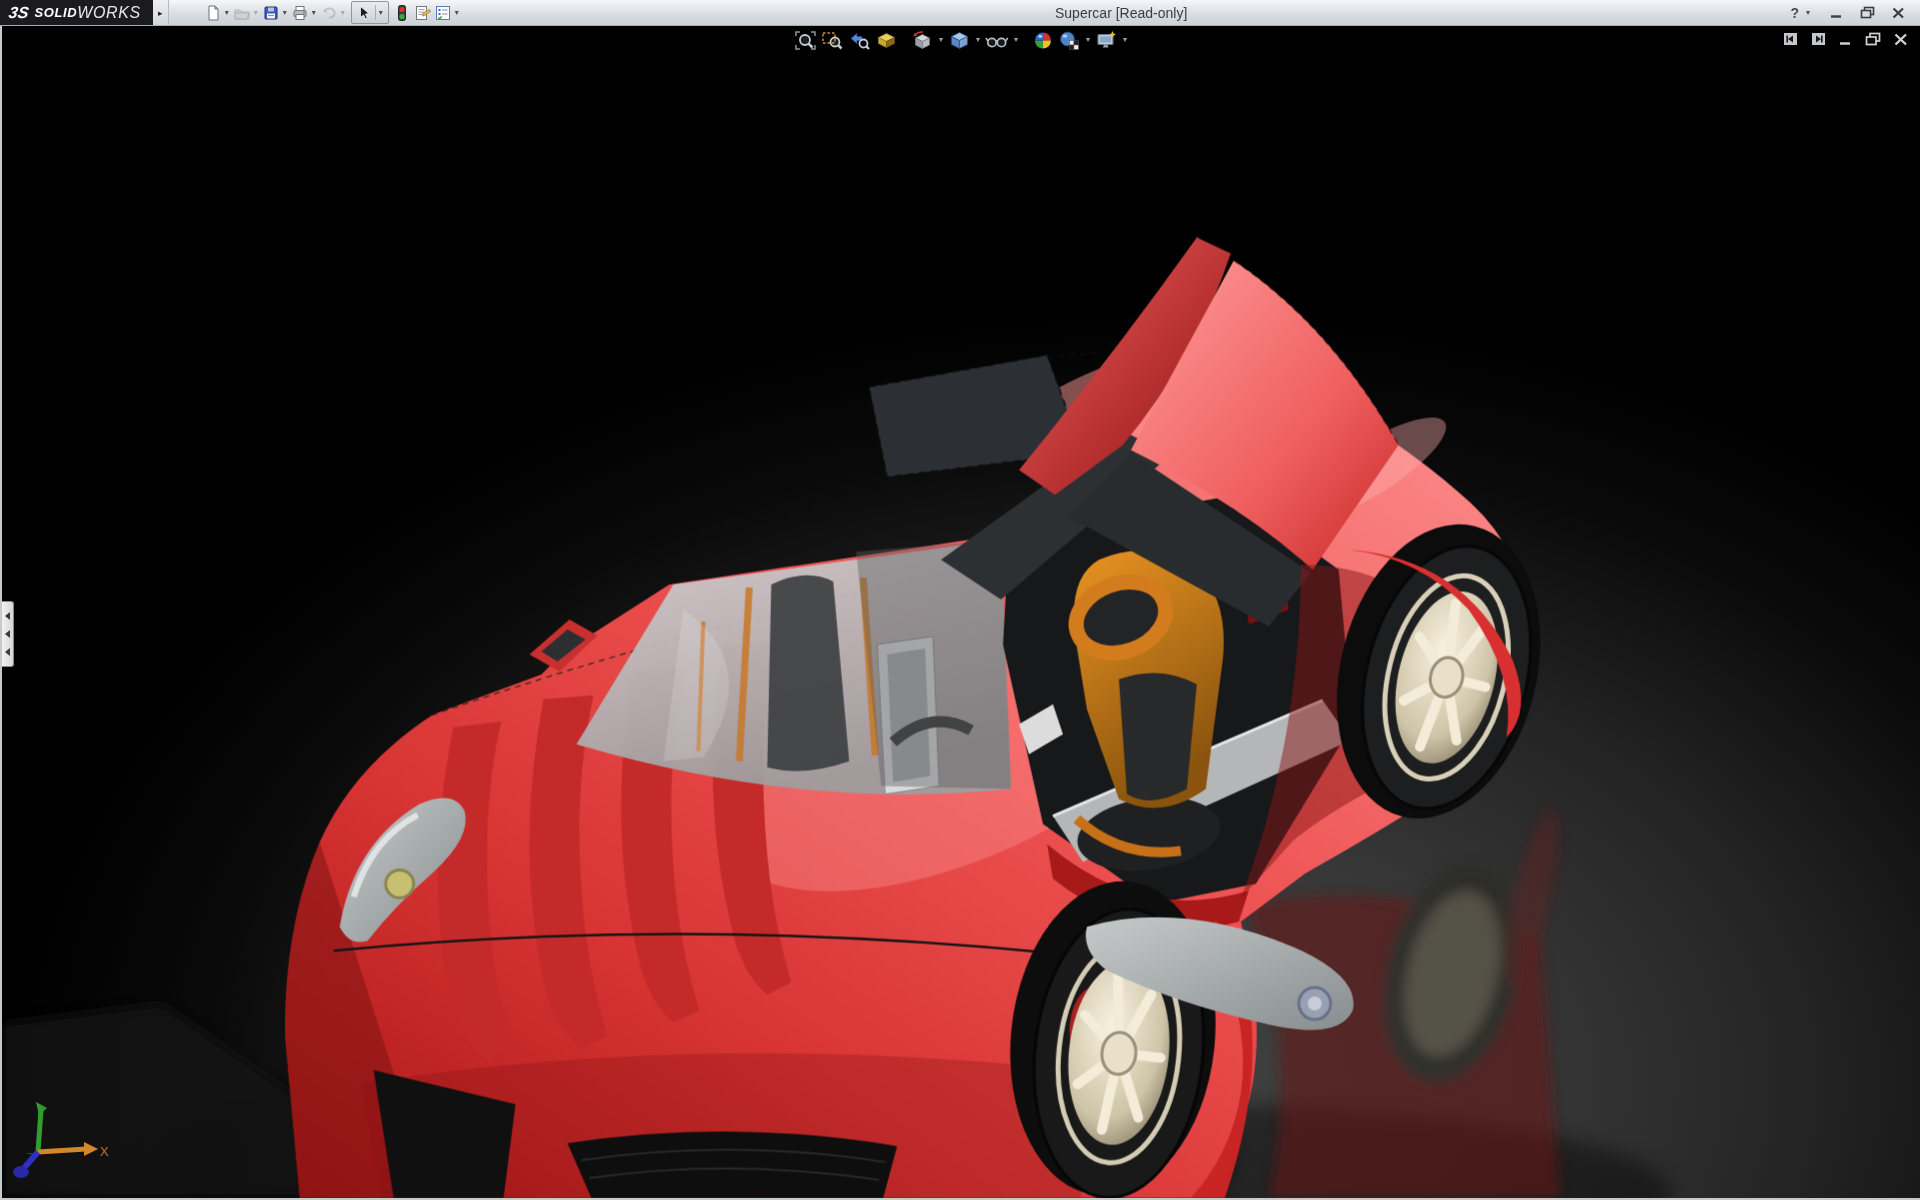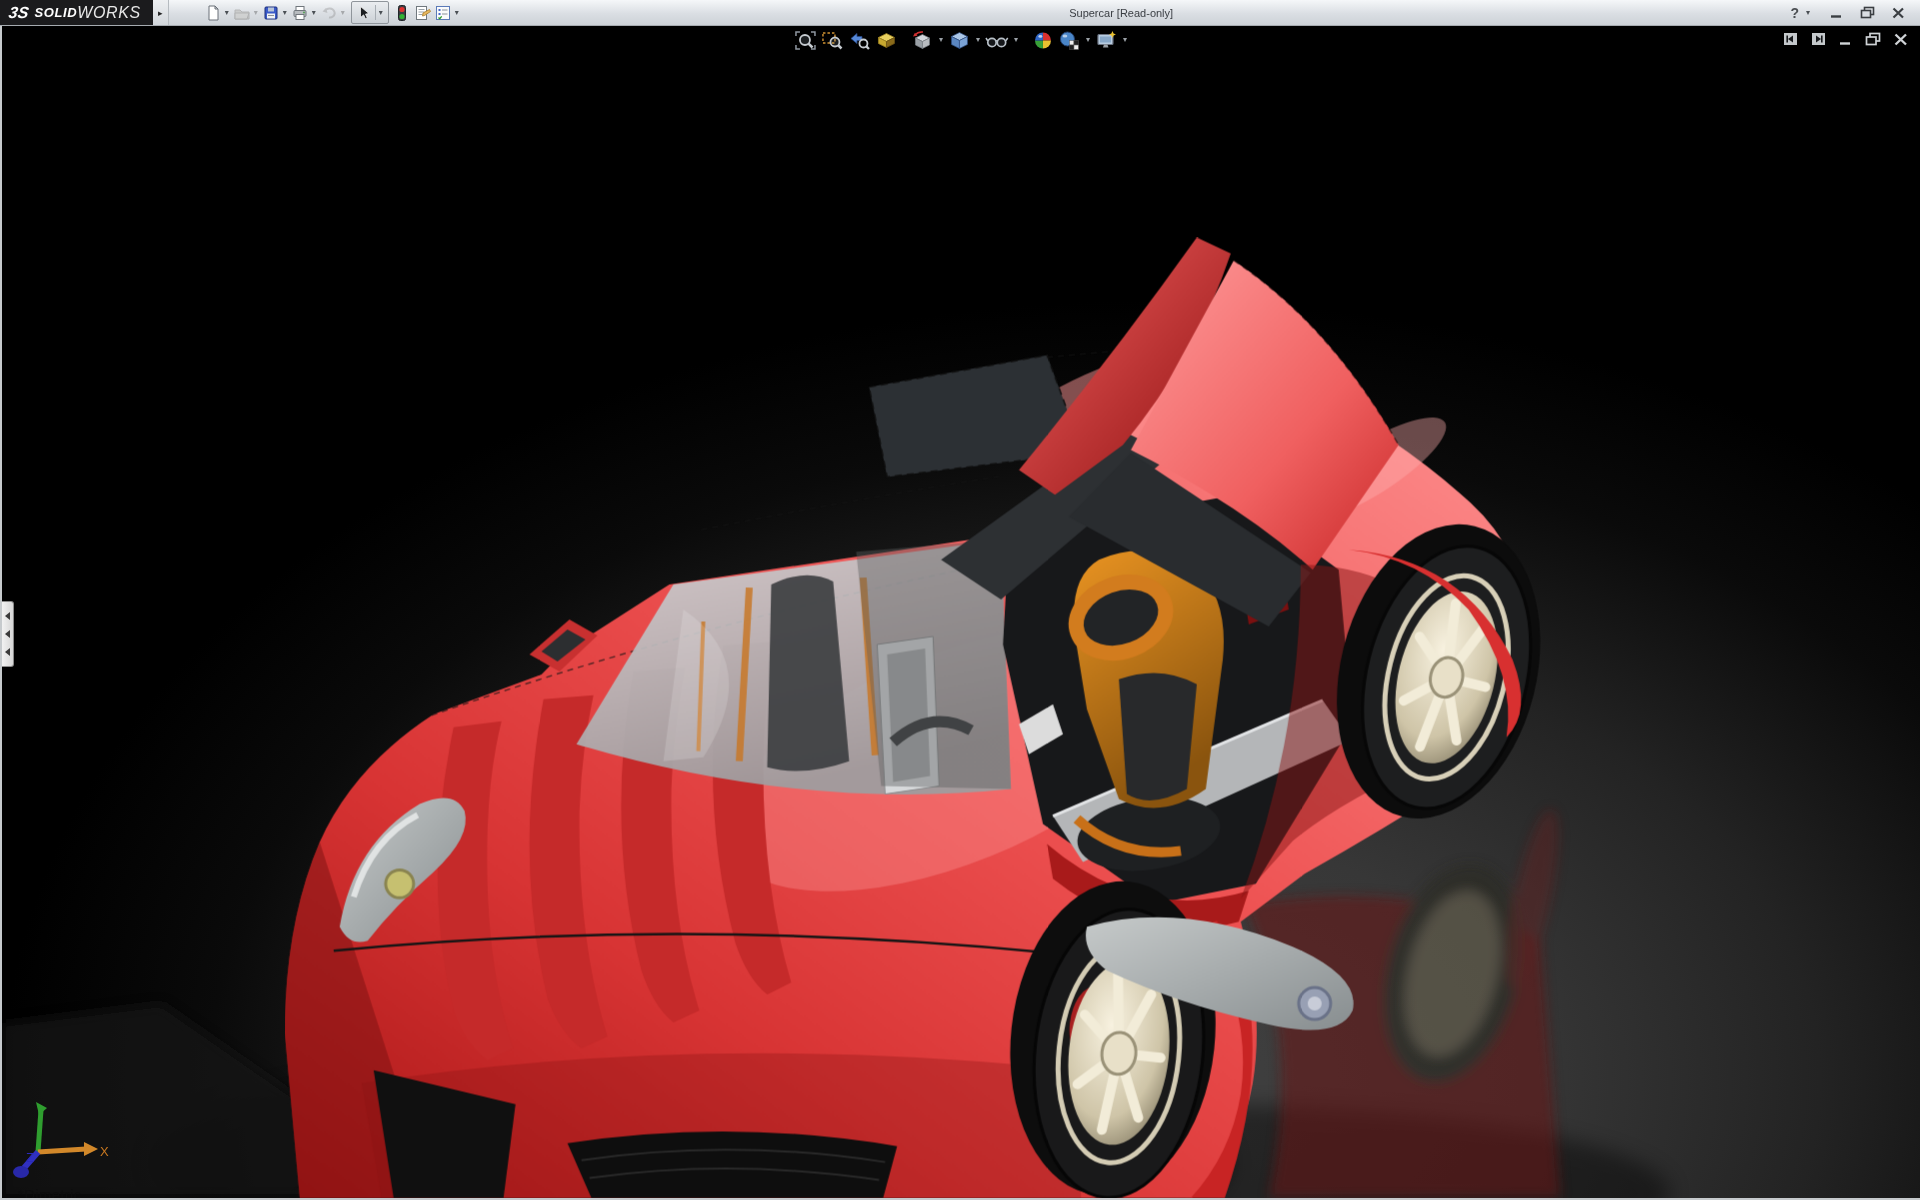--- a/index.html
+++ b/index.html
@@ -20,21 +20,21 @@
     border-right:1px solid #b6bbc0;}
   .tbar{display:flex;align-items:center;padding-left:34px;}
   .tb{display:flex;align-items:center;height:23px;padding:0 1px;background:none;border:none;}
   .tb svg{display:block;}
   .dd{font-size:8px;color:#4a4f54;margin:0 3px 0 2px;line-height:1;}
   .disabled{opacity:.38;filter:grayscale(.9);}
   .selbox{display:flex;align-items:center;border:1px solid #8f959b;border-radius:2px;
     background:linear-gradient(#eaedf0,#ccd1d6);height:21px;padding:0 2px;margin:0 3px;}
   .selbox .dd{border-left:1px solid #a8aeb4;padding-left:3px;height:15px;display:flex;align-items:center;}
   .title{flex:1;display:flex;align-items:center;justify-content:center;
-    font-size:11px;color:#3a3e43;}
+    font-size:14px;color:#3a3e43;}
   .winctl{display:flex;align-items:center;gap:17px;padding:0 15px 0 10px;color:#393d41;}
   .help{display:flex;align-items:center;gap:5px;font-size:14px;font-weight:bold;color:#4a4e52;}
   .help .dd{font-weight:normal;}
   .wbtn{background:none;border:none;padding:0;display:flex;align-items:center;}
 
   
   .viewport{position:absolute;top:26px;left:0;right:0;bottom:0;overflow:hidden;
     border-left:2px solid #c6cacd;border-bottom:2px solid #c6cacd;
     background:radial-gradient(1150px 780px at 60% 90%,
       #414141 0%, #373737 32%, #232323 58%, #0a0a0a 82%, #000 100%);}

